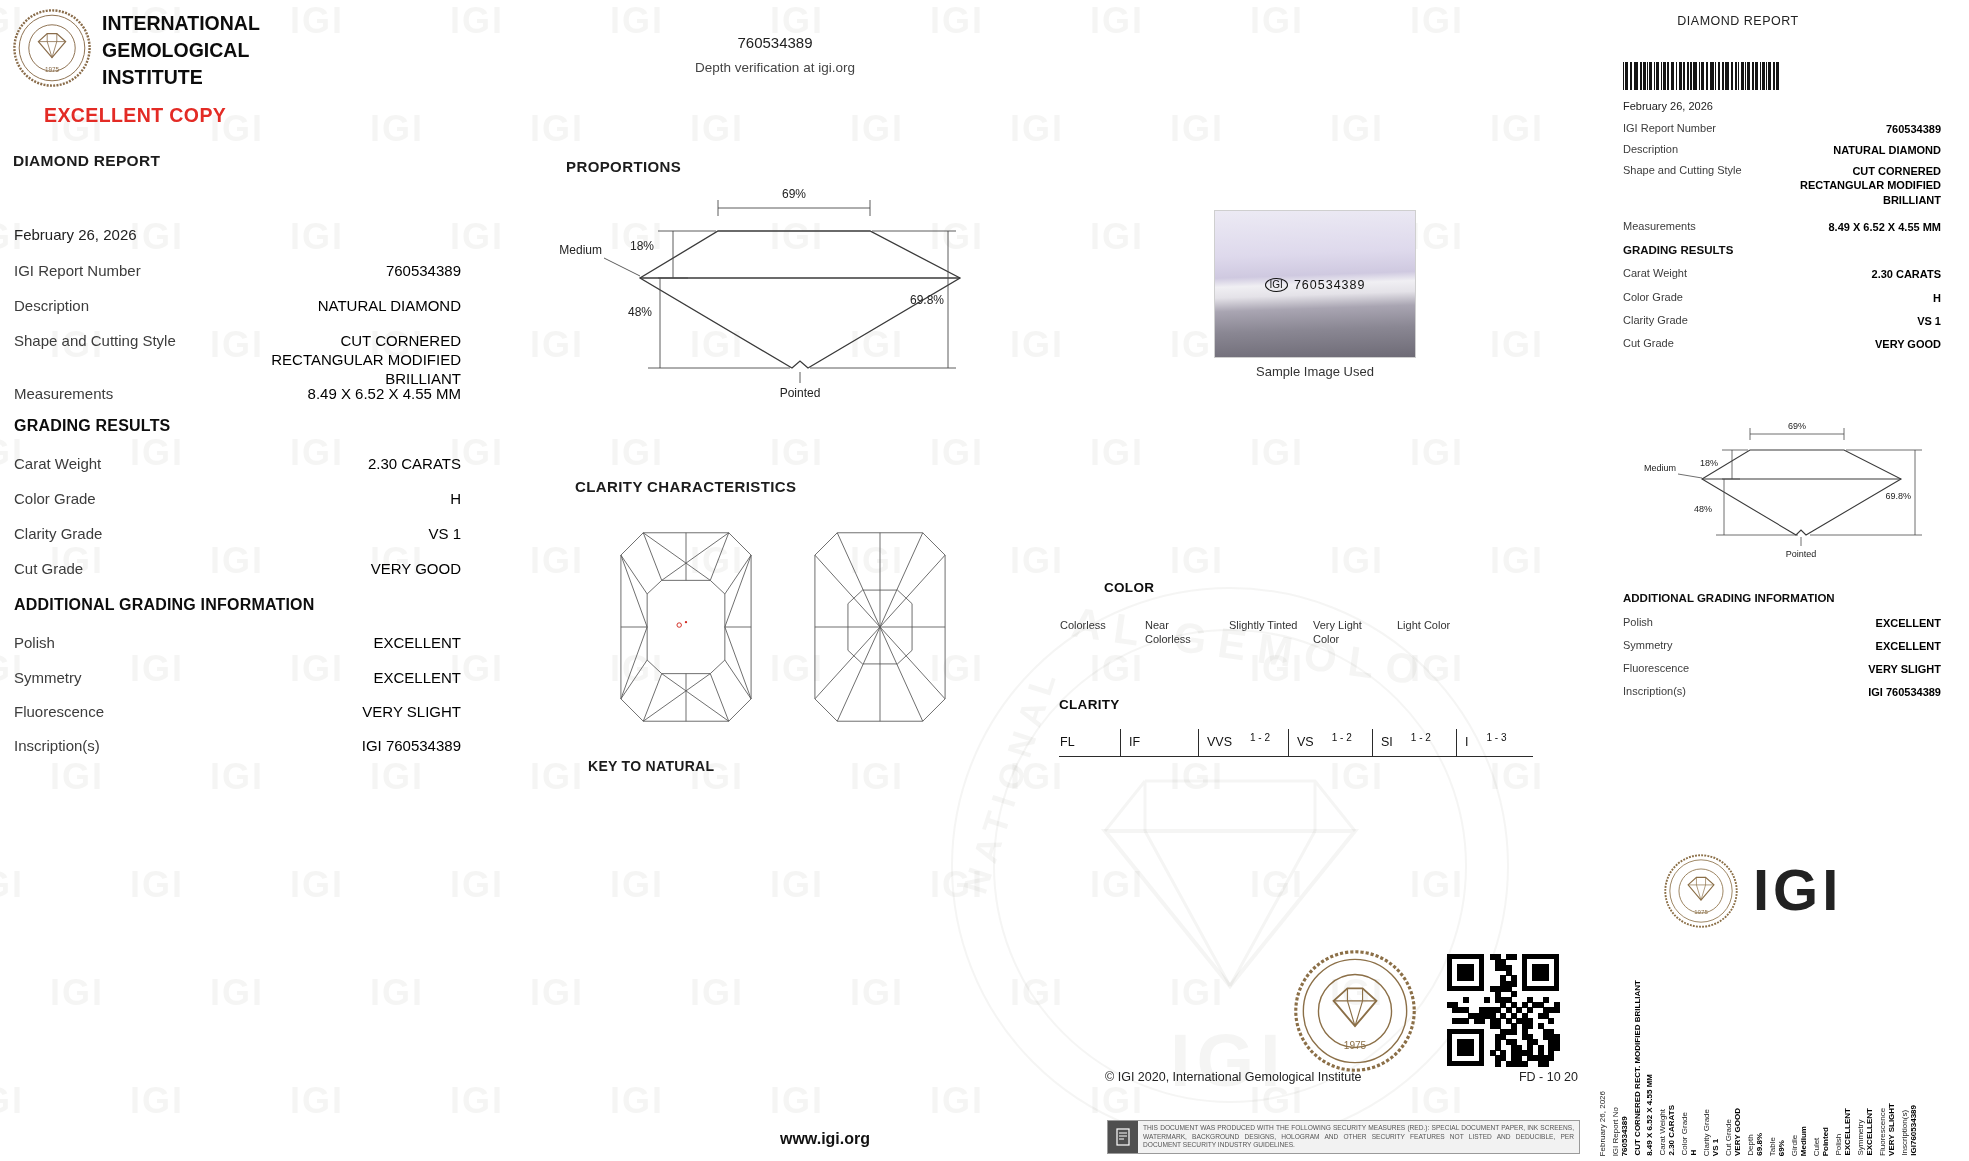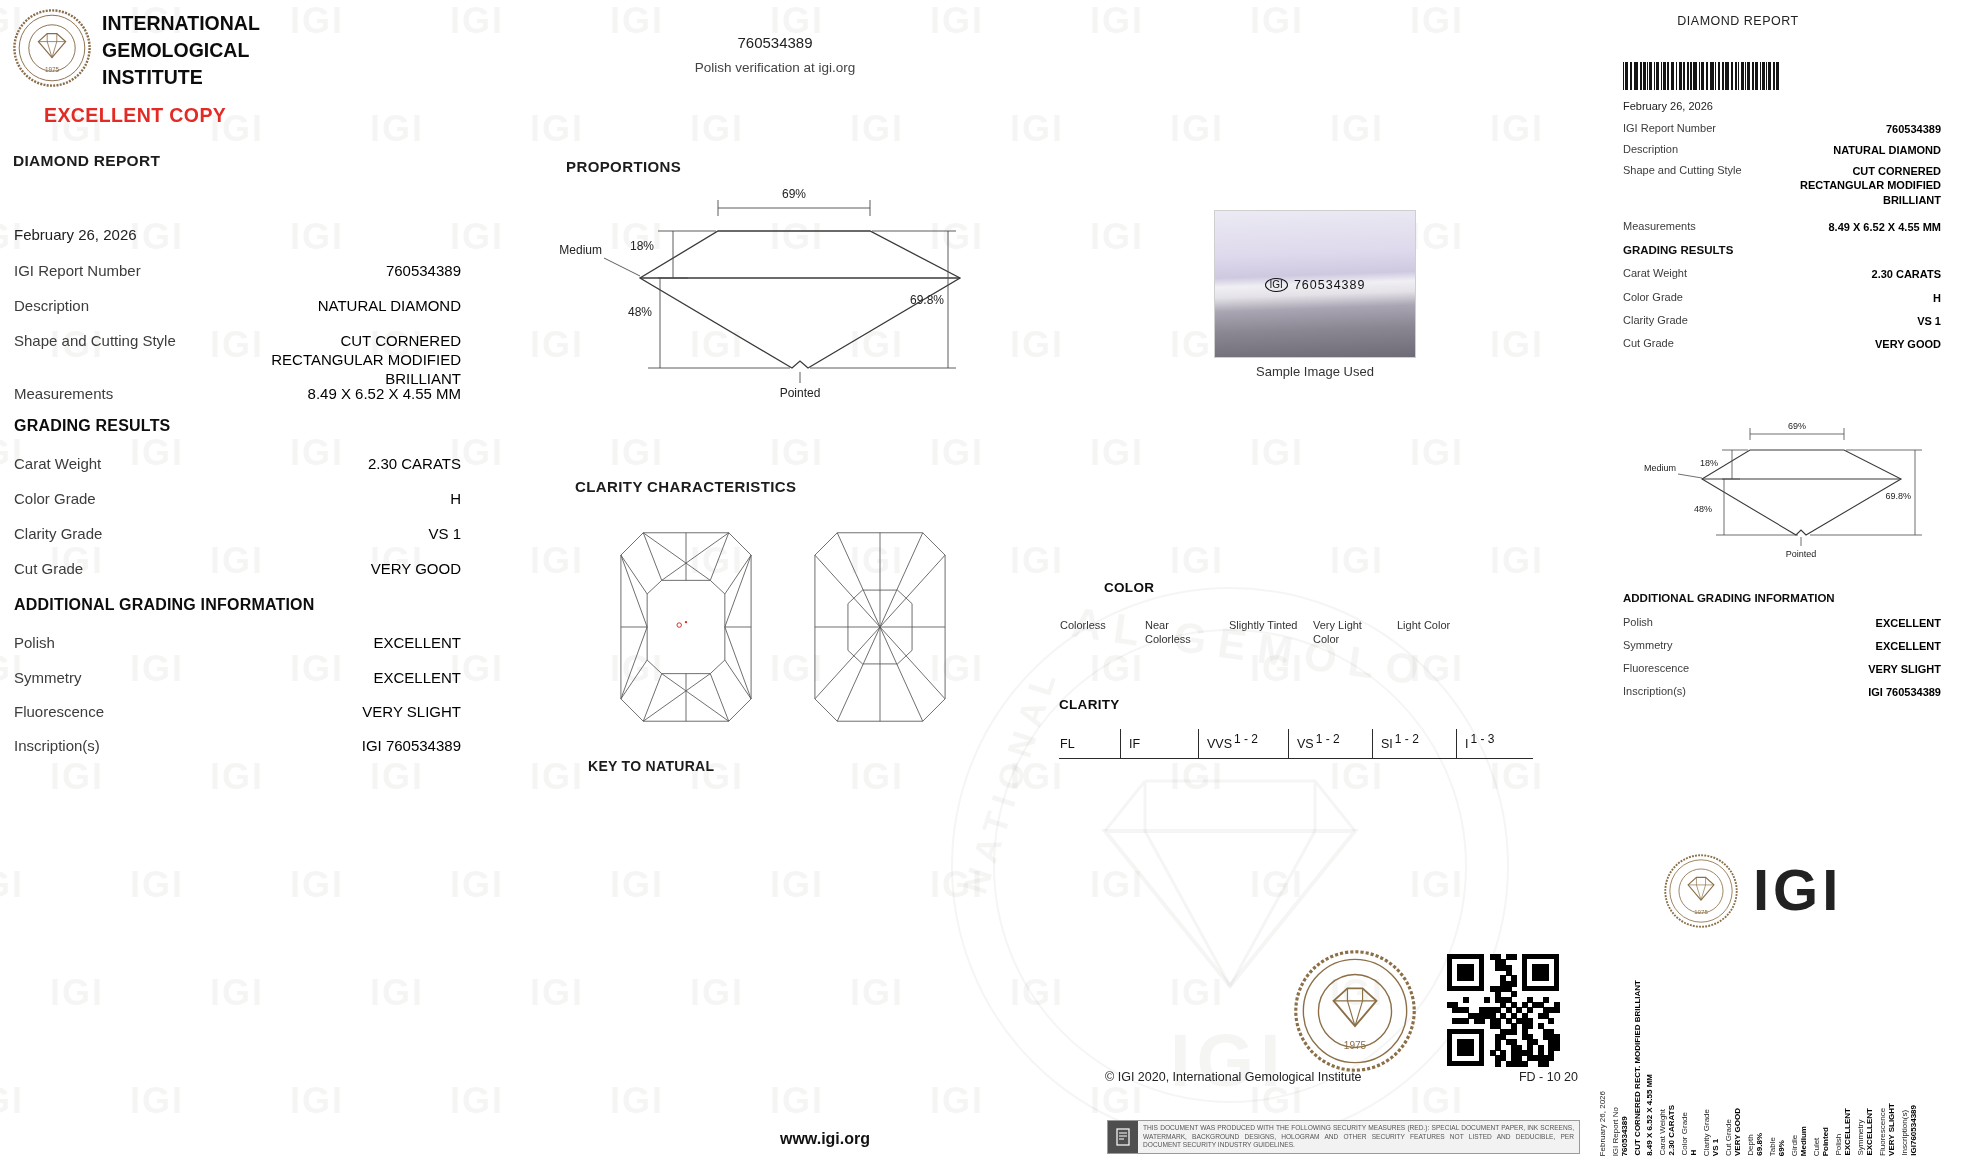--- a/index.html
+++ b/index.html
@@ -21,21 +21,21 @@
   
   .scale-title{position:absolute;font-weight:bold;font-size:13.5px;letter-spacing:.3px;color:#0d0d0d}
   .scale{position:absolute;width:474px}
   .scale-grades{display:flex;border-bottom:1.5px solid #2b2b2b}
   .scale-grades .cell{font-size:12.5px;color:#111;padding:3px 0 7px 8px;border-right:1px solid #2b2b2b}
   .scale-grades .cell:first-child{padding-left:1px}
   .scale-grades .cell:last-child{border-right:none}
   .scale-desc{display:flex}
   .scale-desc .cell{font-size:11px;color:#333;padding:6px 4px 0 8px;line-height:1.3}
   .scale-desc .cell:first-child{padding-left:1px}
-  sup{vertical-align:super;font-size:12px;margin-left:2px}
+  sup{vertical-align:super;font-size:10px;margin-left:18px}
   
   #photo{position:absolute;left:1214px;top:210px;width:202px;height:148px;
     background:linear-gradient(178deg,#eceaf4 0%,#ded9ec 30%,#cfc9e0 44%,#f0eff3 50%,#e4e2e8 57%,#a9a5b2 66%,#8a8793 80%,#6e6b76 100%);
     border:1px solid #cfcfcf}
   #photo .insc{position:absolute;left:0;right:0;top:62px;height:24px;display:flex;align-items:center;justify-content:center;gap:6px;color:#101010}
   #photo .igi-oval{font-size:10px;border:1px solid #101010;border-radius:50%;padding:0 4px;line-height:12px}
   #photo .insc-num{font-size:12.5px;letter-spacing:1px}
   
   #qr{position:absolute;left:1447px;top:954px;width:112px;height:112px;background:#fff}
   .qr-f{position:absolute;width:37px;height:37px;border:5px solid #000}
@@ -254,21 +254,21 @@
   <div class="kv" style="top:703px">
     <span class="lbl">Fluorescence</span>
     <span class="val">VERY SLIGHT</span>
   </div>
   <div class="kv" style="top:737px">
     <span class="lbl">Inscription(s)</span>
     <span class="val">IGI 760534389</span>
   </div>
 
   <div class="abs ctr" style="left:655px;top:34px;width:240px;font-size:15px;color:#222">760534389</div>
-  <div class="abs ctr" style="left:625px;top:60px;width:300px;font-size:13.5px;color:#444">Polish verification at igi.org</div>
+  <div class="abs ctr" style="left:625px;top:60px;width:300px;font-size:13.5px;color:#444">Depth verification at igi.org</div>
 
   <div class="abs b" style="left:566px;top:158px;font-size:15px;letter-spacing:.4px">PROPORTIONS</div>
   <svg class="abs" style="left:540px;top:186px" width="470" height="228" viewBox="0 0 470 228">
     <g stroke="#3a3a3a" stroke-width="1.3" fill="none">
       <path d="M178,45 L330,45 L420,92 L268,182 L260,175 L252,182 L100,92 Z"></path>
       <line x1="100" y1="92" x2="420" y2="92"></line>
     </g>
     <g stroke="#4a4a4a" stroke-width="0.9" fill="none">
       <line x1="178" y1="14" x2="178" y2="30"></line>
         <line x1="330" y1="14" x2="330" y2="30"></line>

